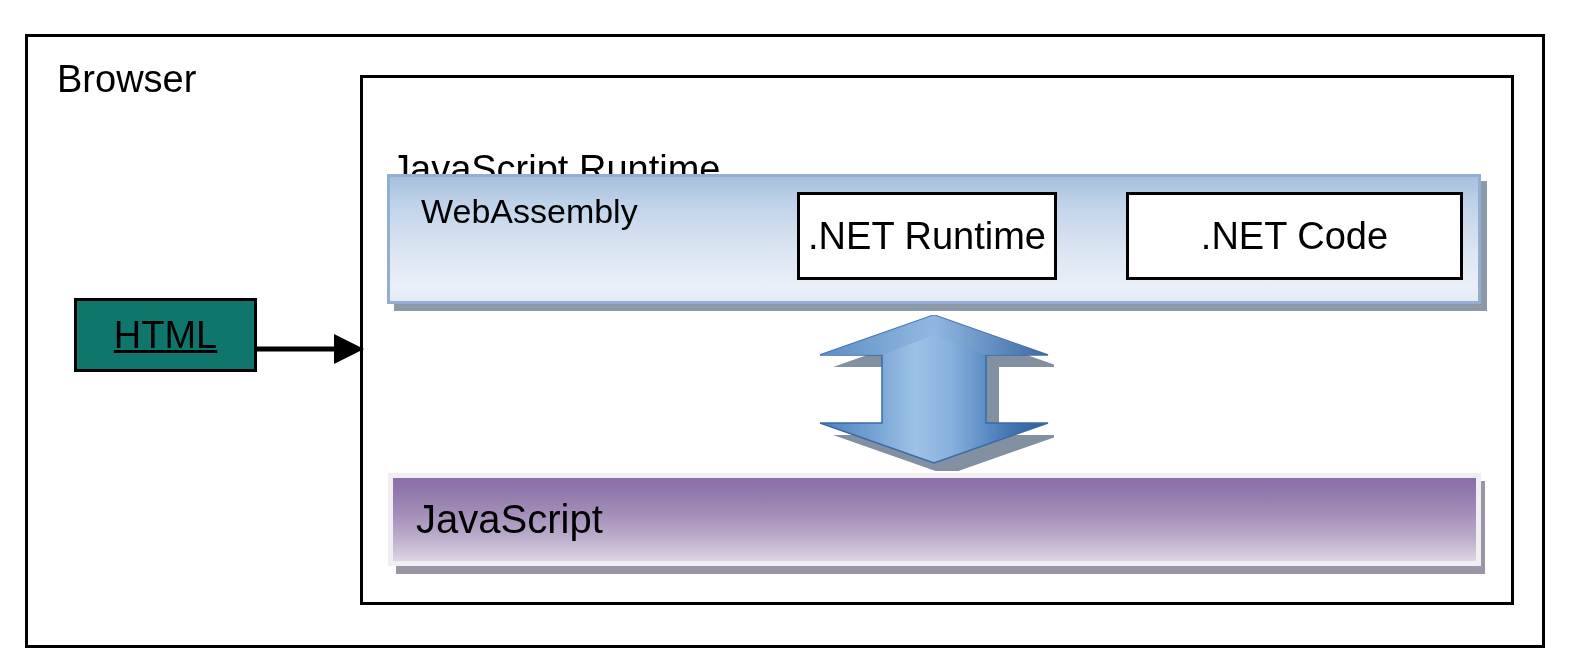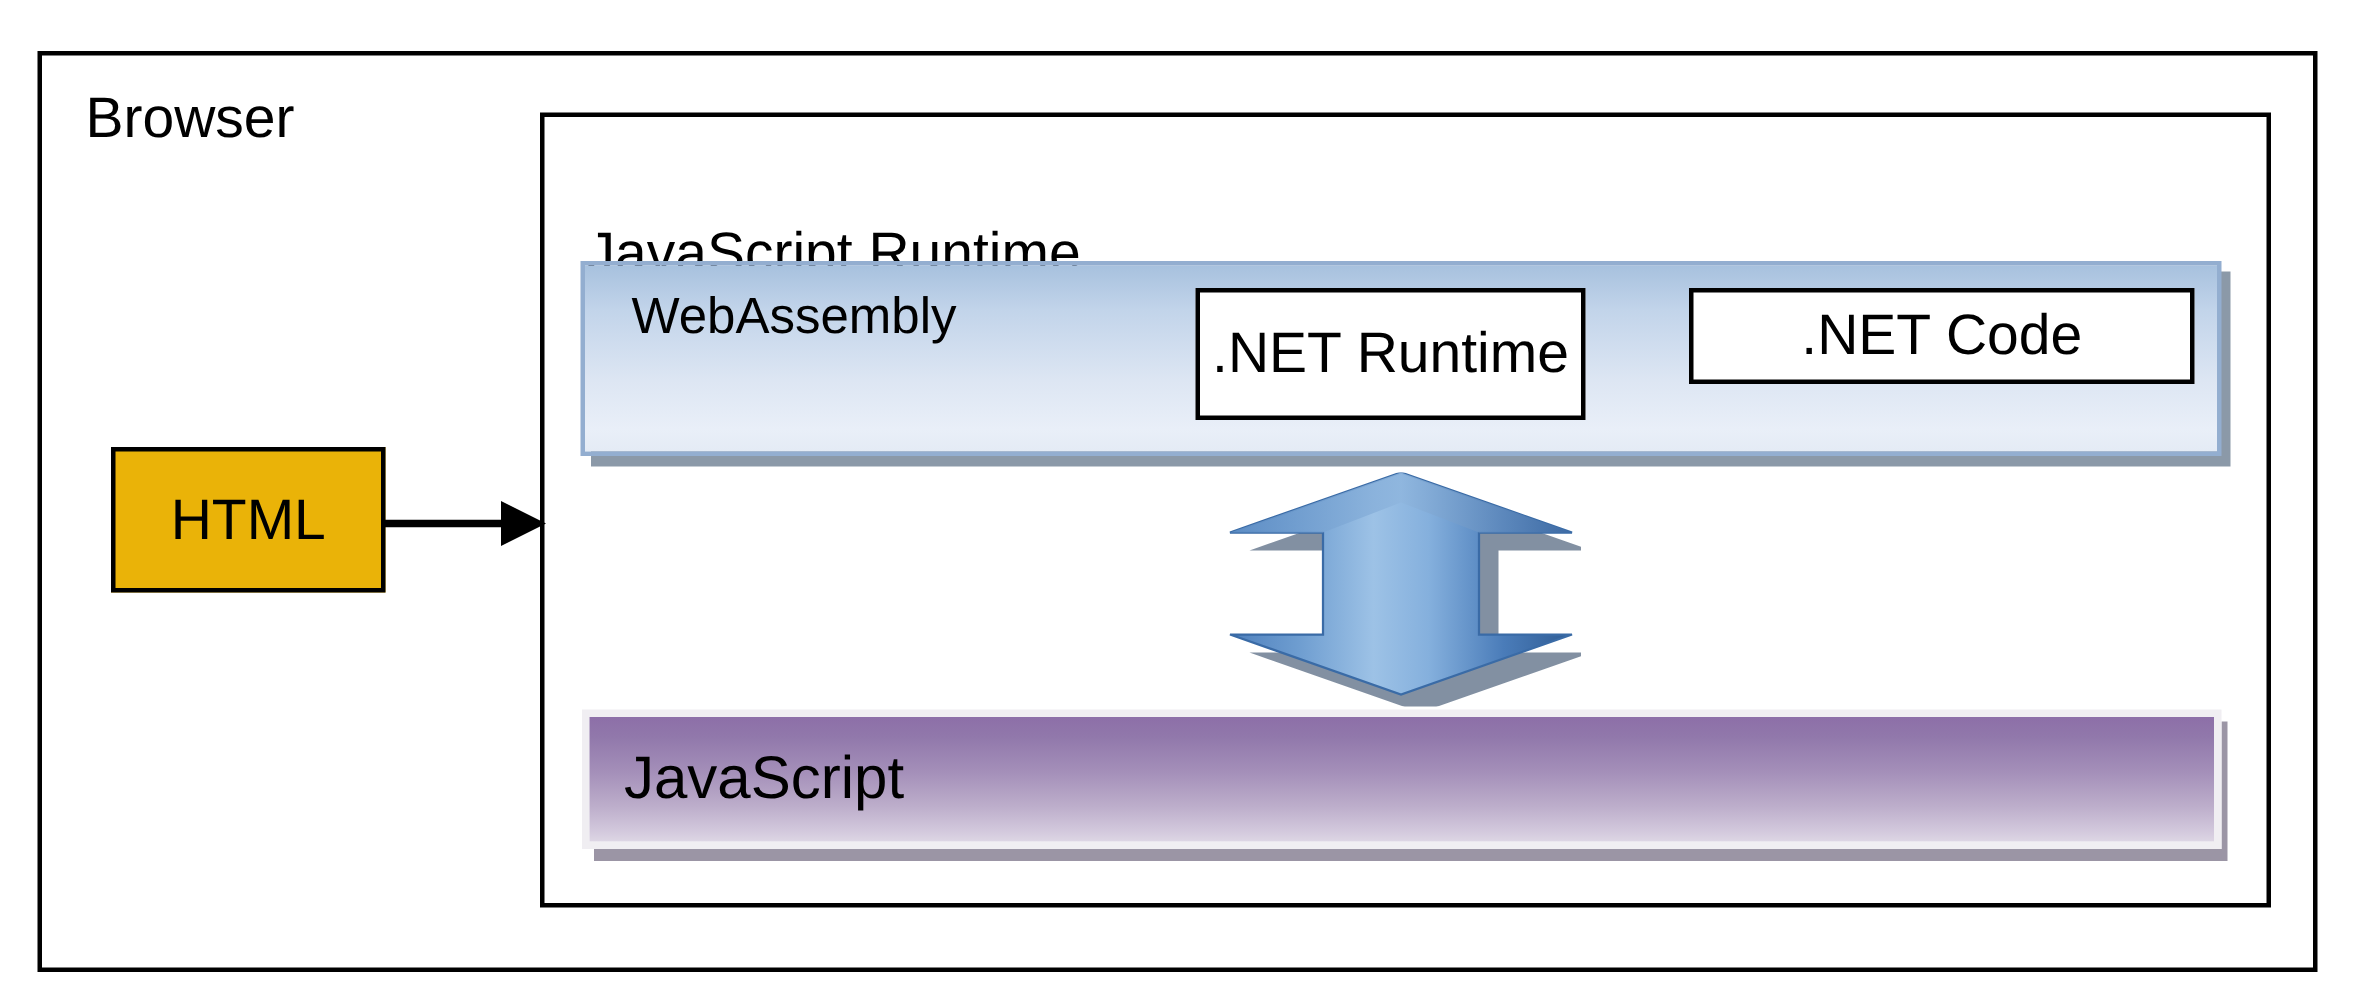--- a/index.html
+++ b/index.html
@@ -61,27 +61,28 @@
     white-space: nowrap;
     margin-top: 48px;
   }
 
   
   .html-box {
     position: absolute;
     left: 74px;
     top: 298px;
     width: 183px;
-    height: 97px;
-    border: 3px solid #000000;
-    box-sizing: border-box;
-    background: #eab308;
+    height: 74px;
+    border: 3px solid #000000;
+    box-sizing: border-box;
+    background: #0f766e;
     display: flex;
     align-items: center;
     justify-content: center;
+    text-decoration: underline;
   }
   .html-box span {
     font-size: 38px;
     color: #000000;
     line-height: 1;
   }
   .html-arrow {
     position: absolute;
     left: 254px;
     top: 326px;
@@ -137,21 +138,21 @@
   .net-runtime-box {
     left: 797px;
     top: 192px;
     width: 260px;
     height: 88px;
   }
   .net-code-box {
     left: 1126px;
     top: 192px;
     width: 337px;
-    height: 64px;
+    height: 88px;
   }
 
   
   .double-arrow {
     position: absolute;
     left: 812px;
     top: 315px;
     width: 242px;
     height: 156px;
   }

